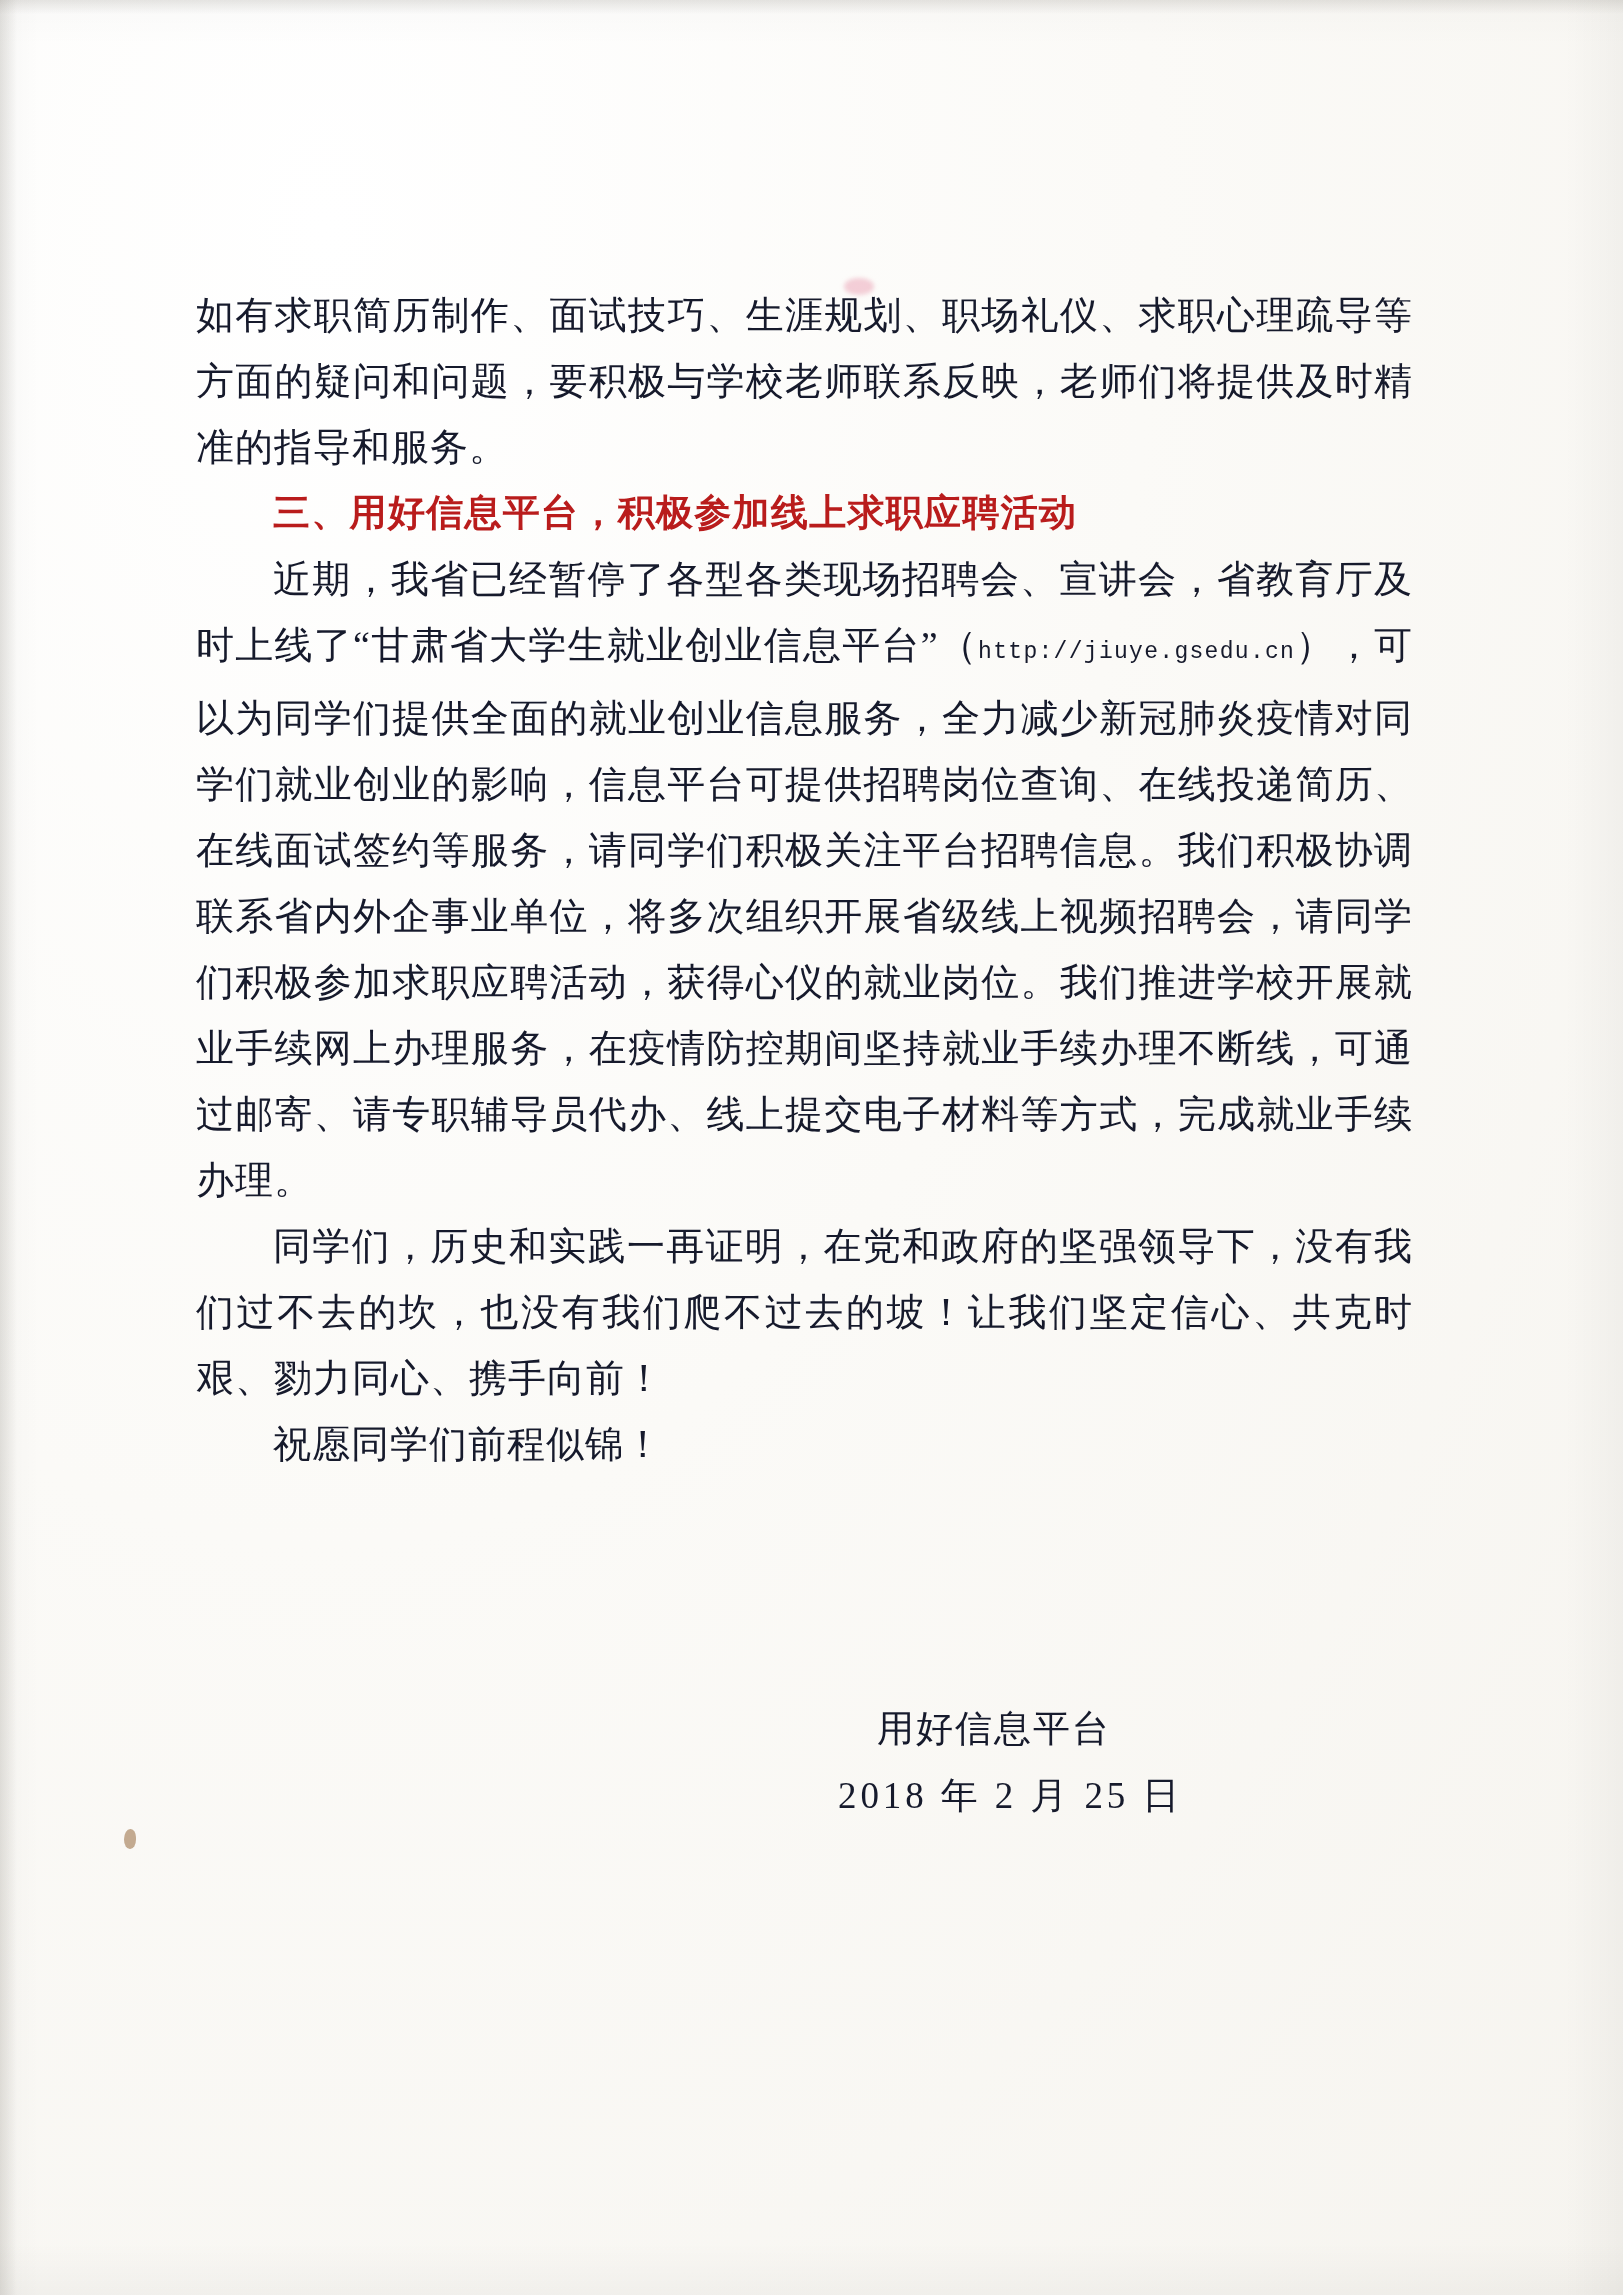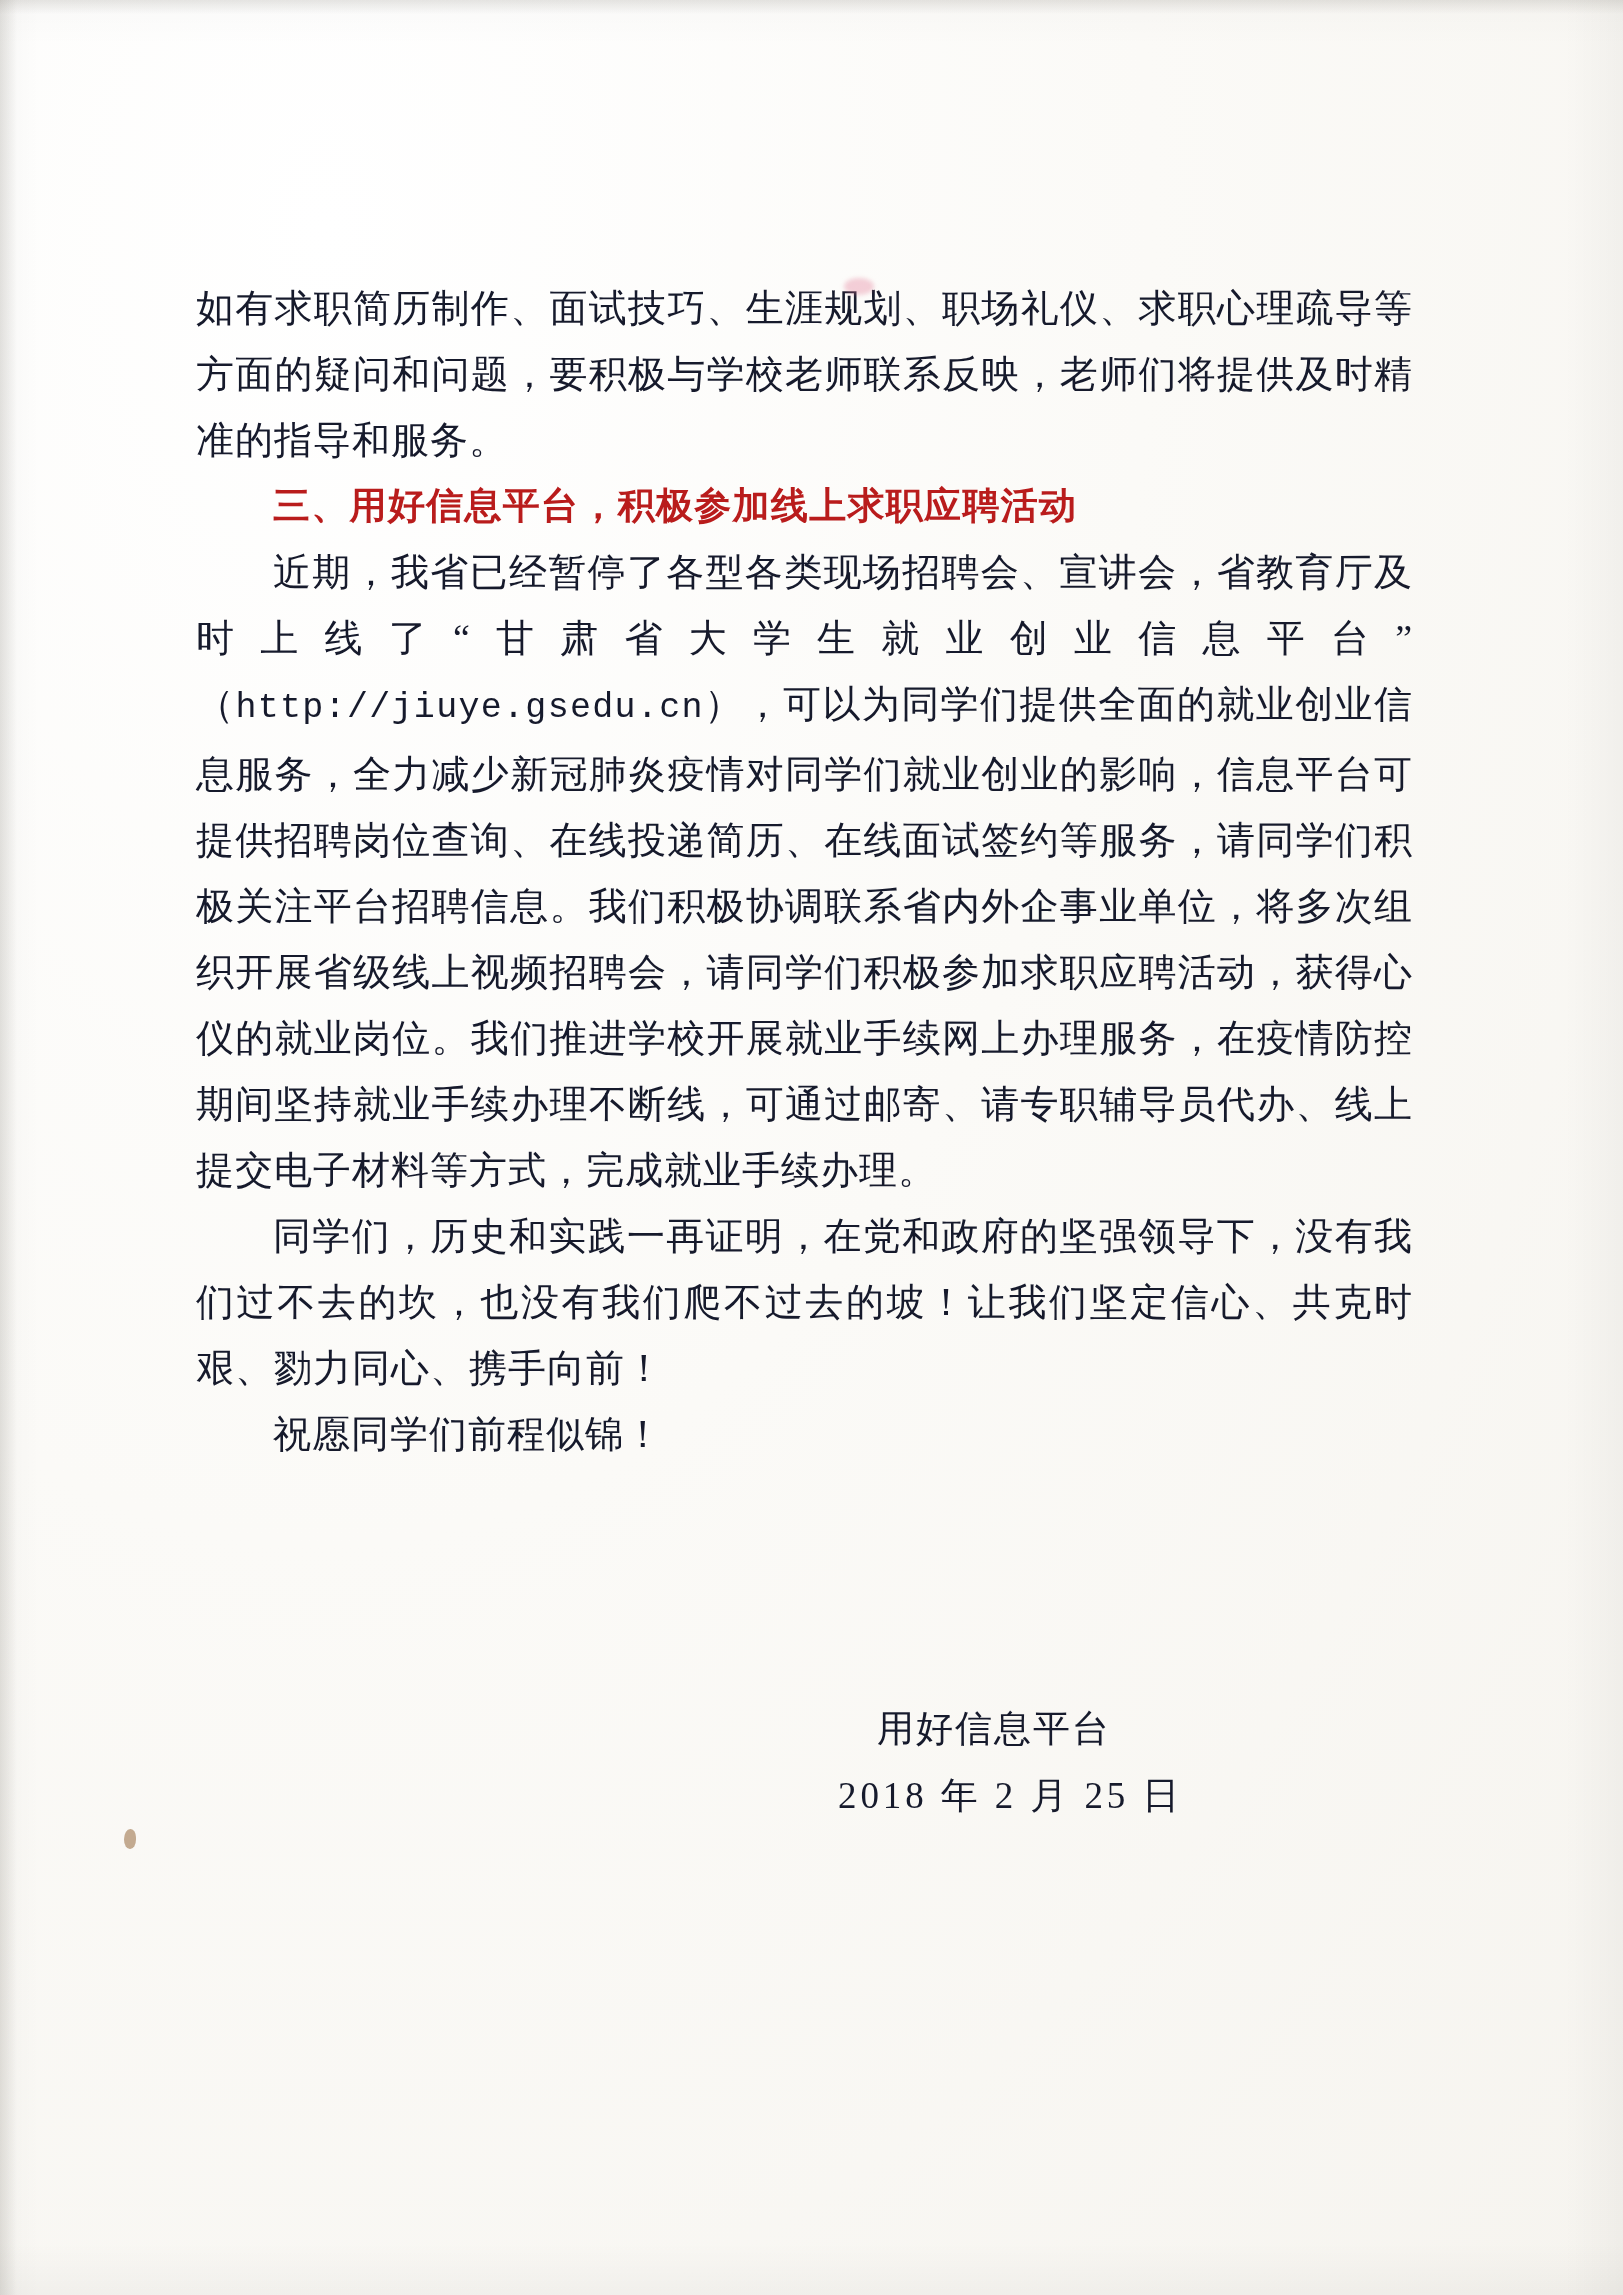--- a/index.html
+++ b/index.html
@@ -31,21 +31,21 @@
       linear-gradient(90deg, rgba(0,0,0,0.025) 0px, rgba(0,0,0,0) 39px),
       linear-gradient(270deg, rgba(0,0,0,0.03) 0px, rgba(0,0,0,0) 59px),
       linear-gradient(180deg, rgba(0,0,0,0.02) 0px, rgba(0,0,0,0) 46px),
       linear-gradient(0deg, rgba(0,0,0,0.03) 0px, rgba(0,0,0,0) 52px);
     pointer-events: none;
   }
 
   .page {
     position: absolute;
     left: 196px;
-    top: 275px;
+    top: 282px;
     width: 1217px;
   }
 
   .doc-body {
     color: #161a2c;
     font-size: 38px;
     line-height: 66px;
     letter-spacing: 1px;
     text-align: justify;
     text-justify: inter-character;
@@ -65,21 +65,21 @@
     font-size: 37px;
     line-height: 66px;
     letter-spacing: 1.3px;
     color: #b91c1c;
     text-indent: 77px;
     margin: 0;
   }
 
   .url {
     font-family: "Liberation Mono", "DejaVu Sans Mono", monospace;
-    font-size: 35px;
+    font-size: 23px;
     letter-spacing: 1.3px;
   }
 
   .signature {
     position: absolute;
     left: 838px;
     top: 1695px;
     width: 419px;
     color: #161a2c;
     font-size: 37px;

